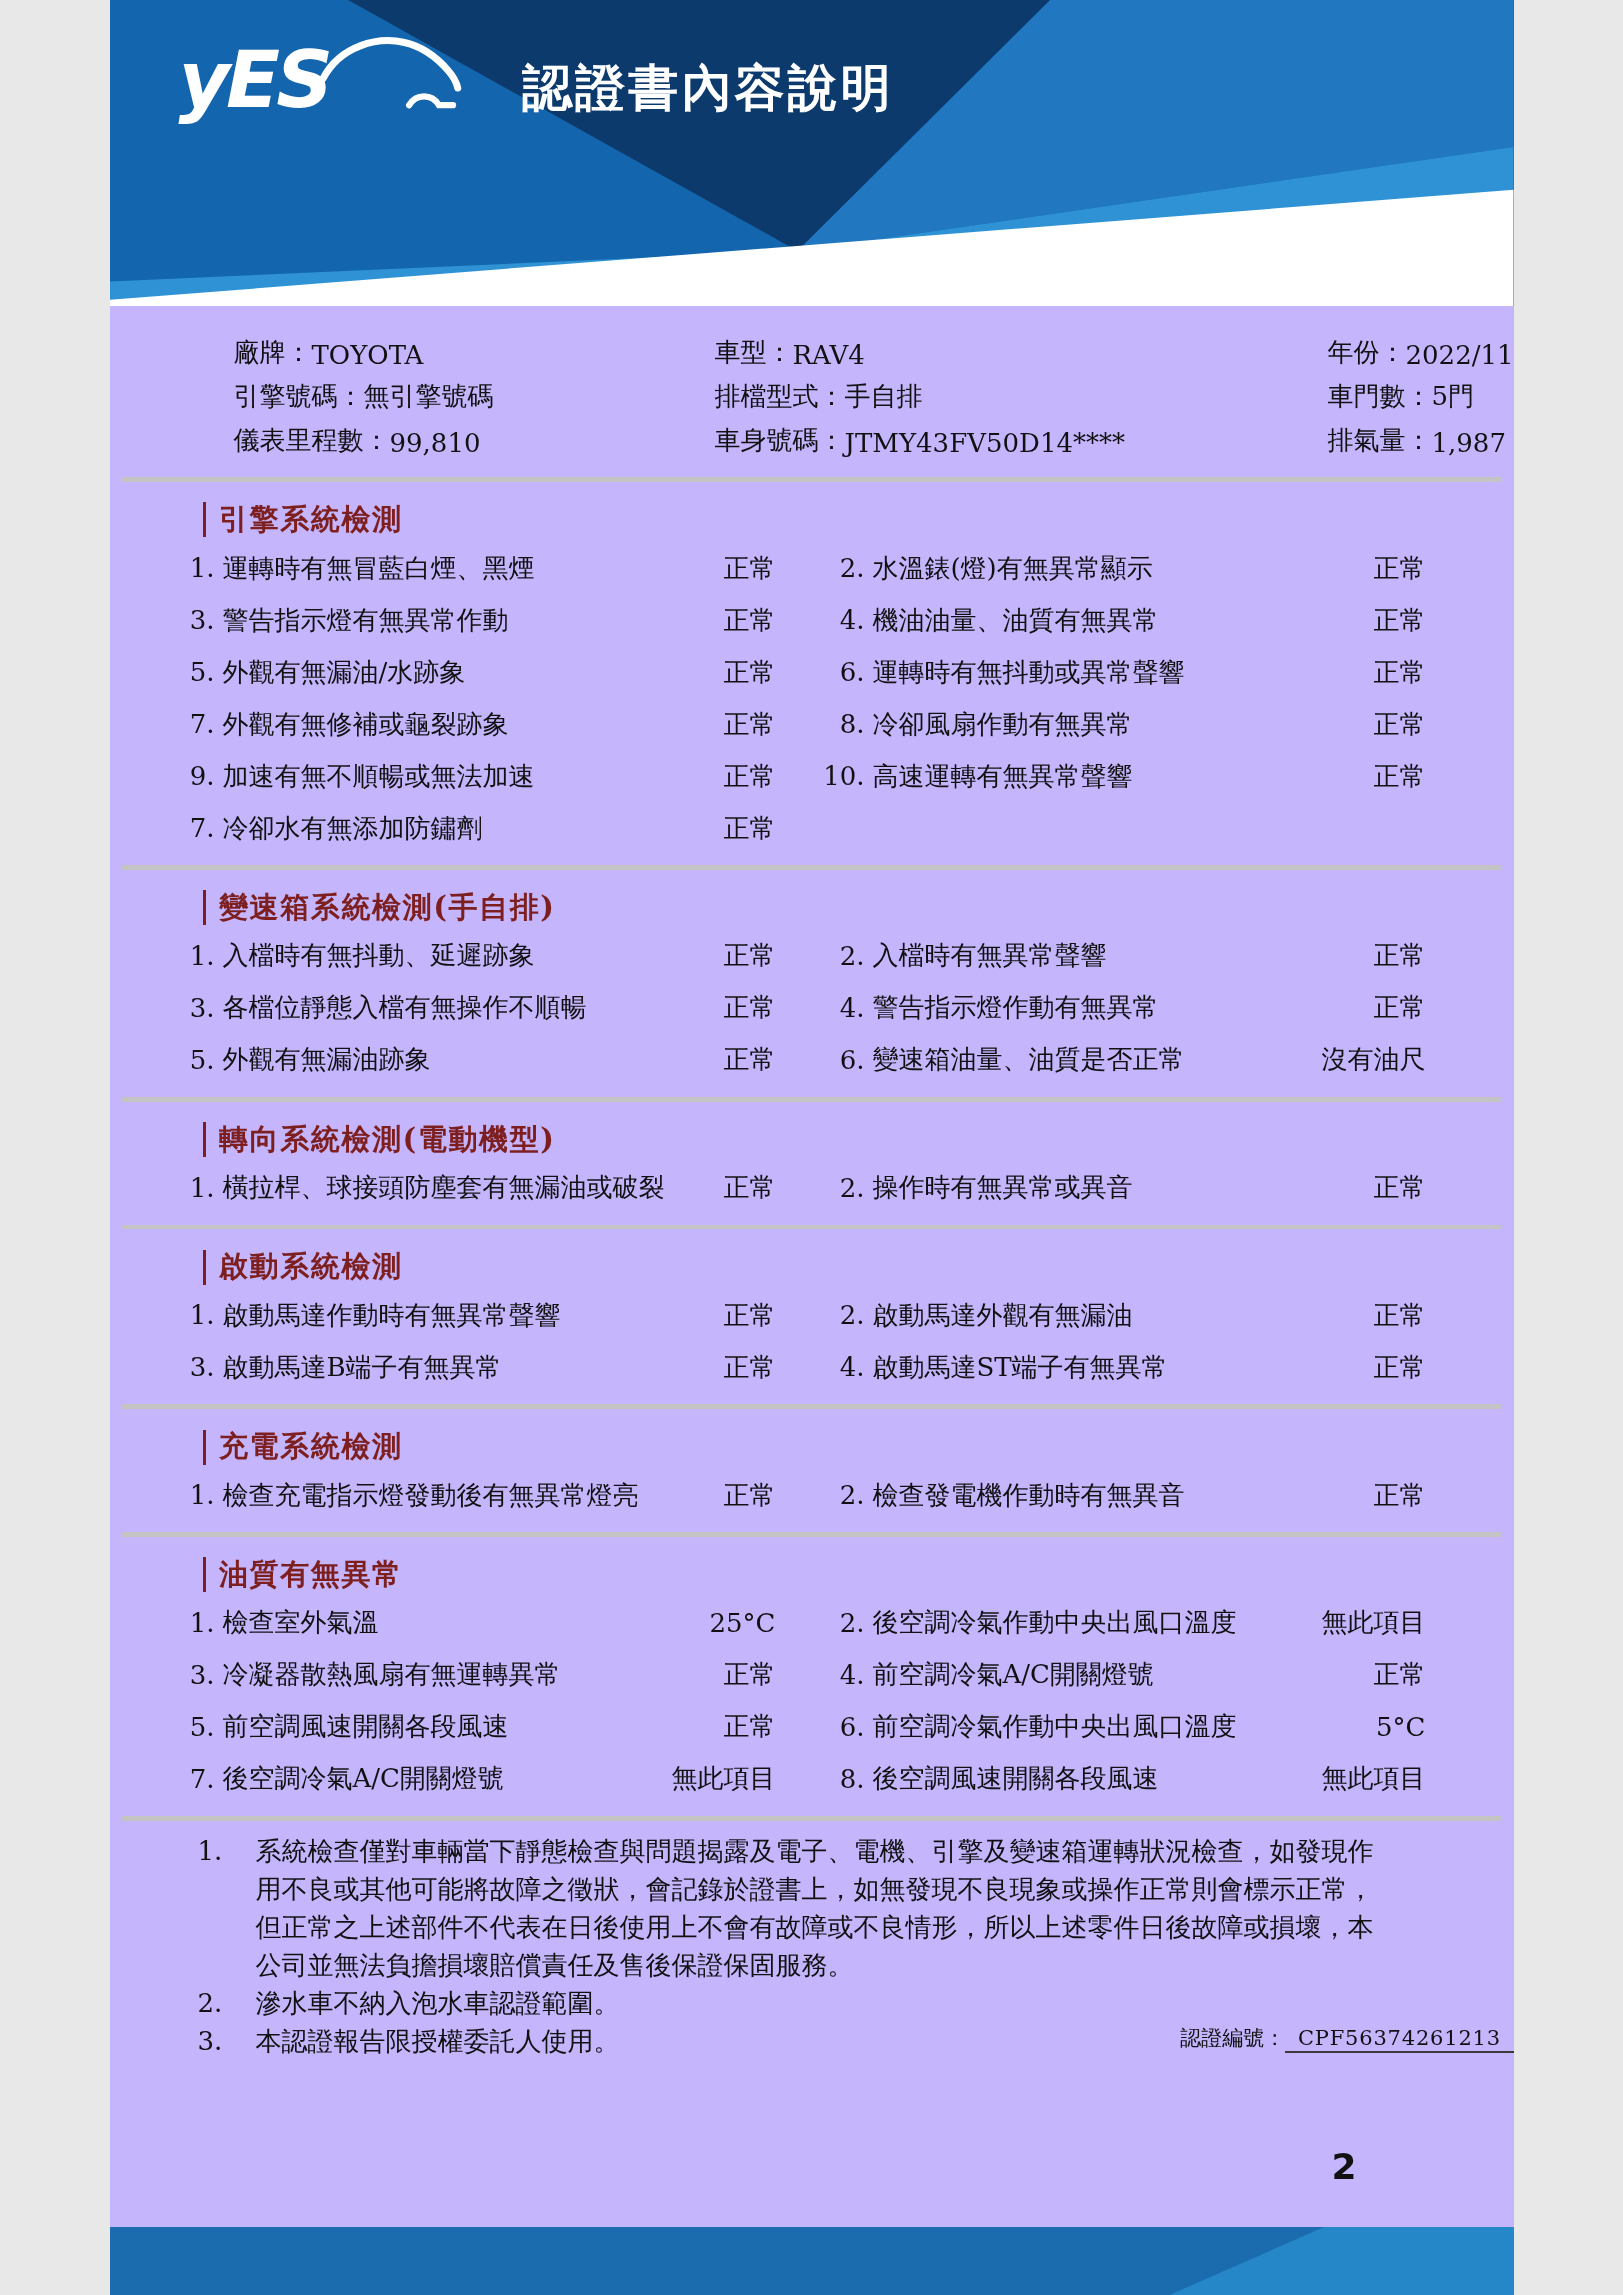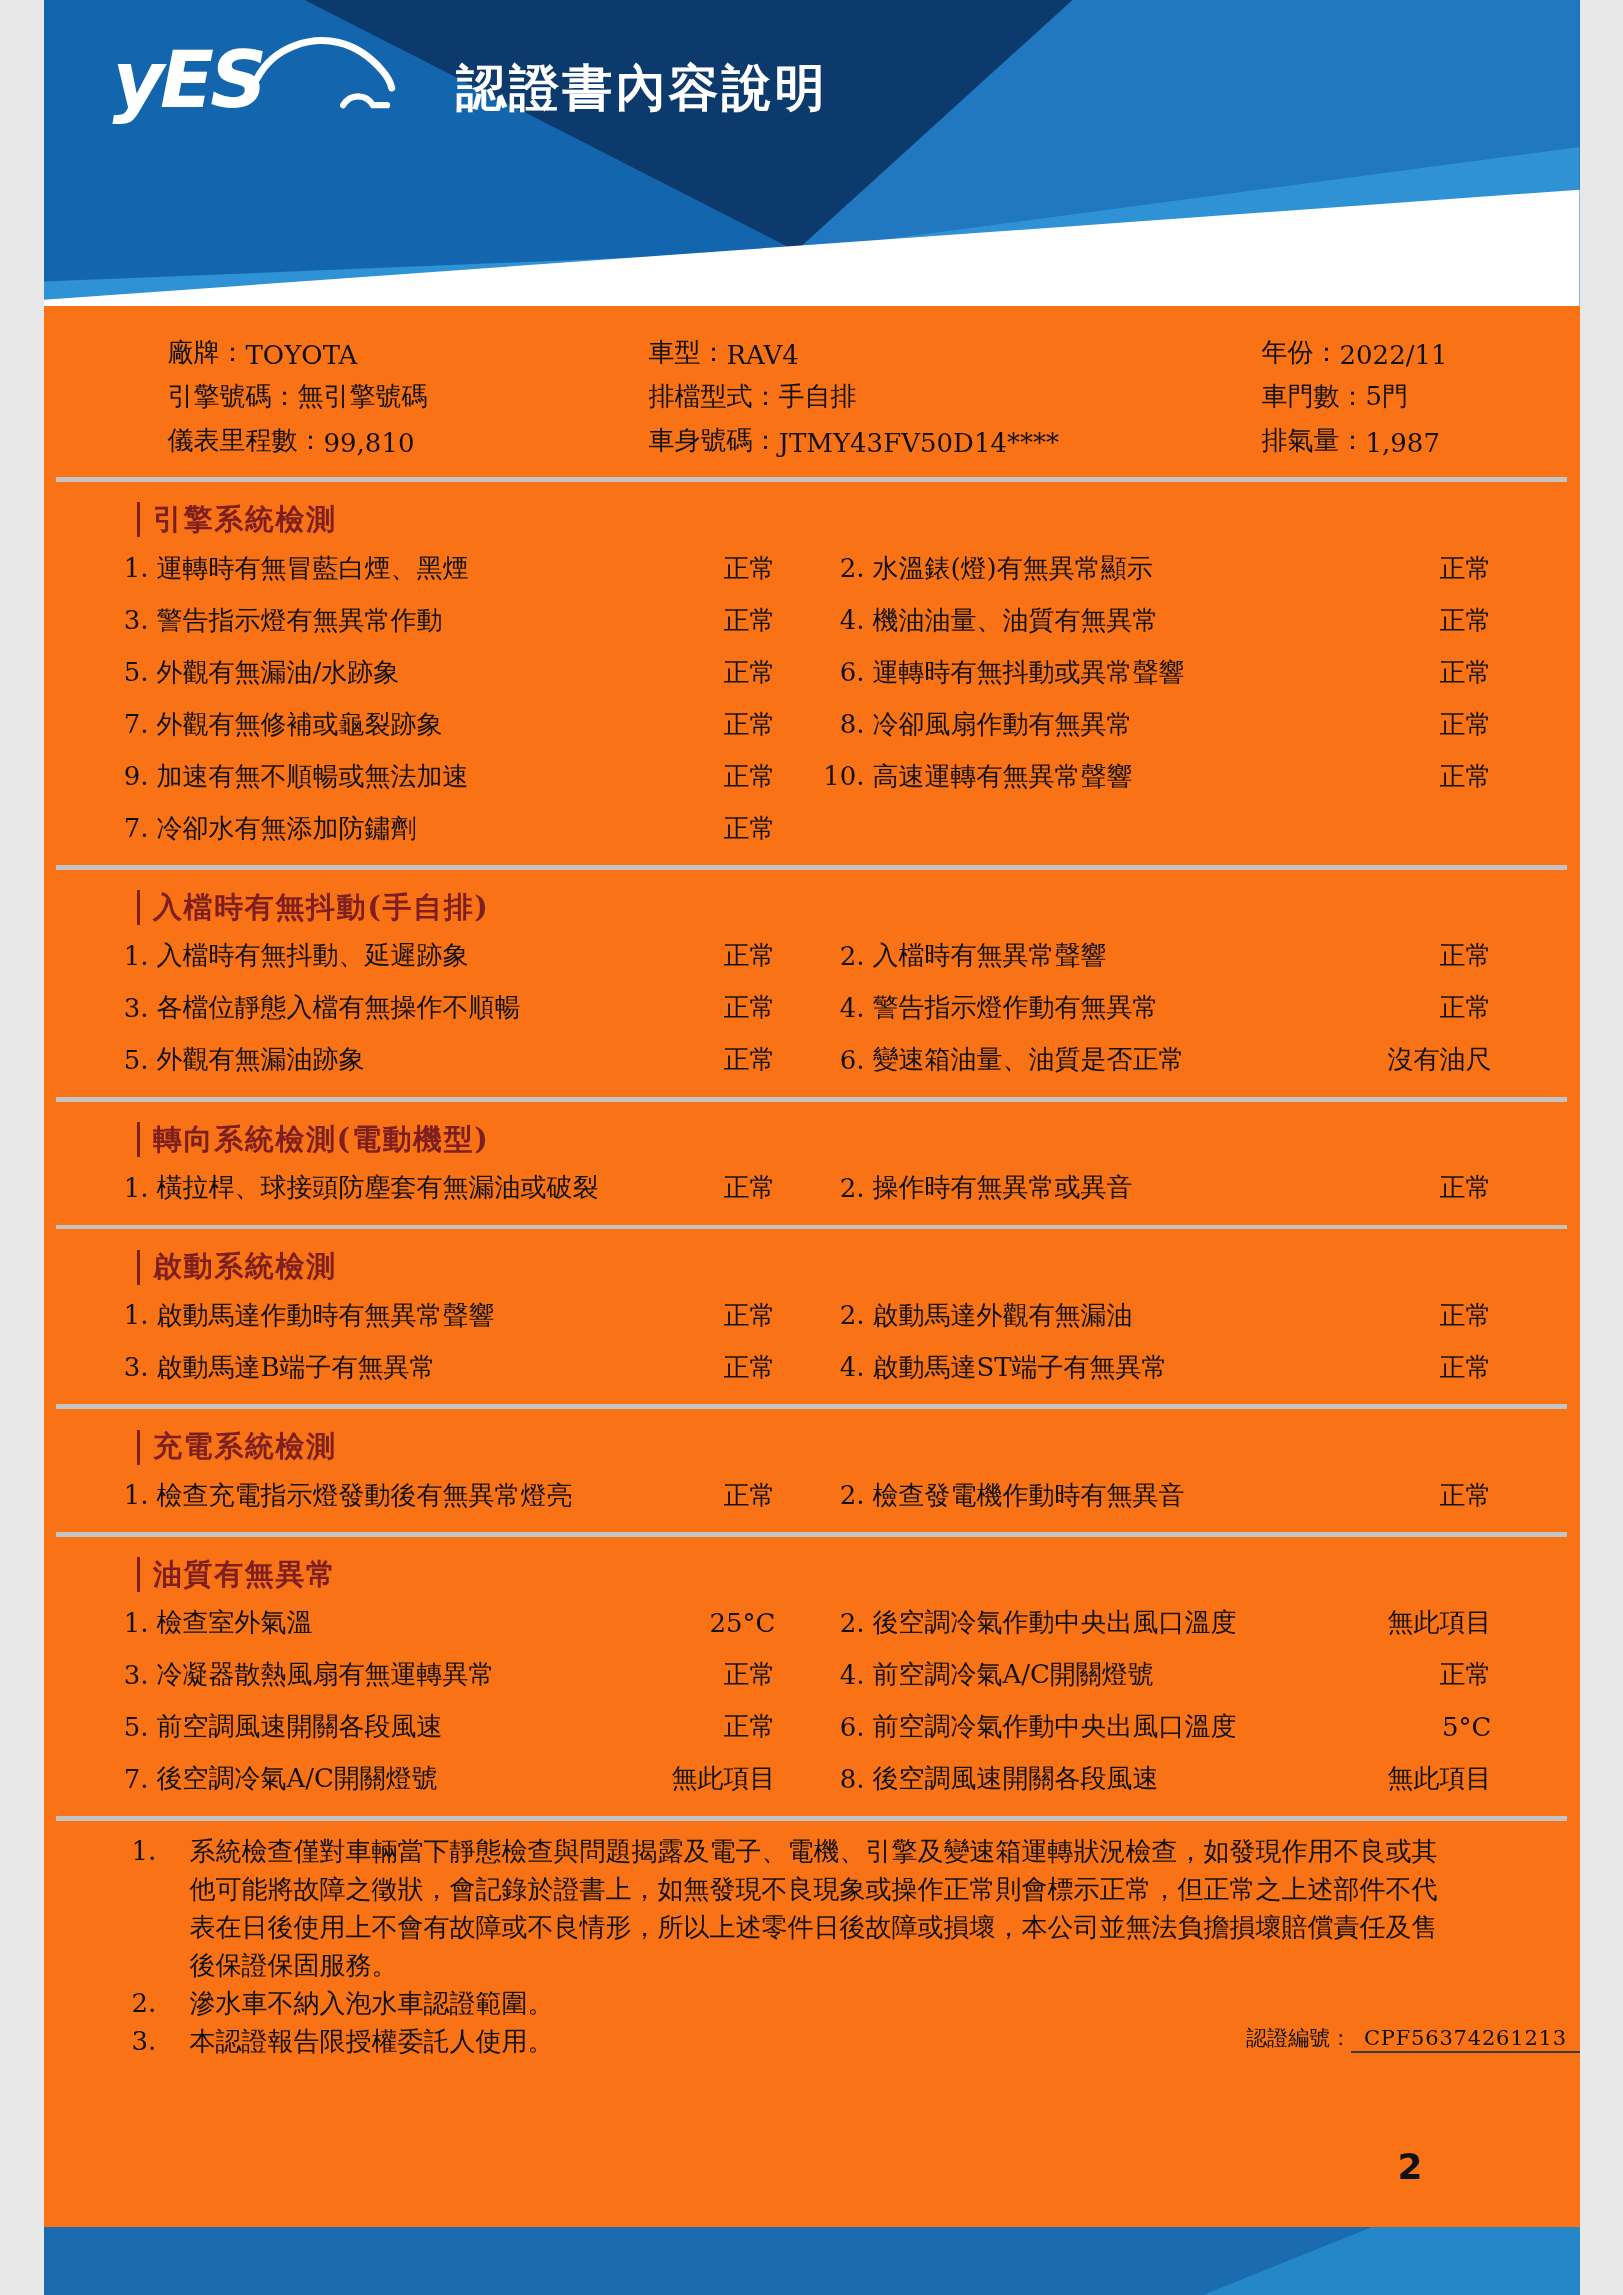--- a/index.html
+++ b/index.html
@@ -1,19 +1,19 @@
 <!DOCTYPE html>
 <html style="font-size:12.6px"><head>
 <meta charset="utf-8">
 <style>
   html,body{margin:0;padding:0;background:#e8e8e8;}
   .page{
     position:relative;
-    width:1536px;height:2295px;
-    background:#f97316;
+    width:1404px;height:2295px;
+    background:#c4b5fd;
     margin:0 auto;
     overflow:hidden;
     font-family:"DejaVu Serif","Liberation Serif",serif;
     color:#111;
   }
   
   .header{position:relative;width:100%;height:306px;background:#1365ad;}
   .header .shape{position:absolute;inset:0;}
   .shape-navy{background:#0d3a6d;clip-path:polygon(17% 0,67% 0,49% 82%);}
   .shape-bright{background:#2178c1;clip-path:polygon(67% 0,100% 0,100% 48%,49% 82%);}
@@ -208,21 +208,21 @@
     <span class="item-no">7.</span>
     <span class="item-label">冷卻水有無添加防鏽劑</span>
     <span class="item-value">正常</span>
   </div>
         </div>
     <div class="divider"></div>
   </div>
       <div class="section">
     <div class="section-title">
       <span class="title-bar"></span>
-      <span>入檔時有無抖動(手自排)</span>
+      <span>變速箱系統檢測(手自排)</span>
     </div>
     <div class="items">
           <div class="item">
     <span class="item-no">1.</span>
     <span class="item-label">入檔時有無抖動、延遲跡象</span>
     <span class="item-value">正常</span>
   </div>
           <div class="item">
     <span class="item-no">2.</span>
     <span class="item-label">入檔時有無異常聲響</span>

